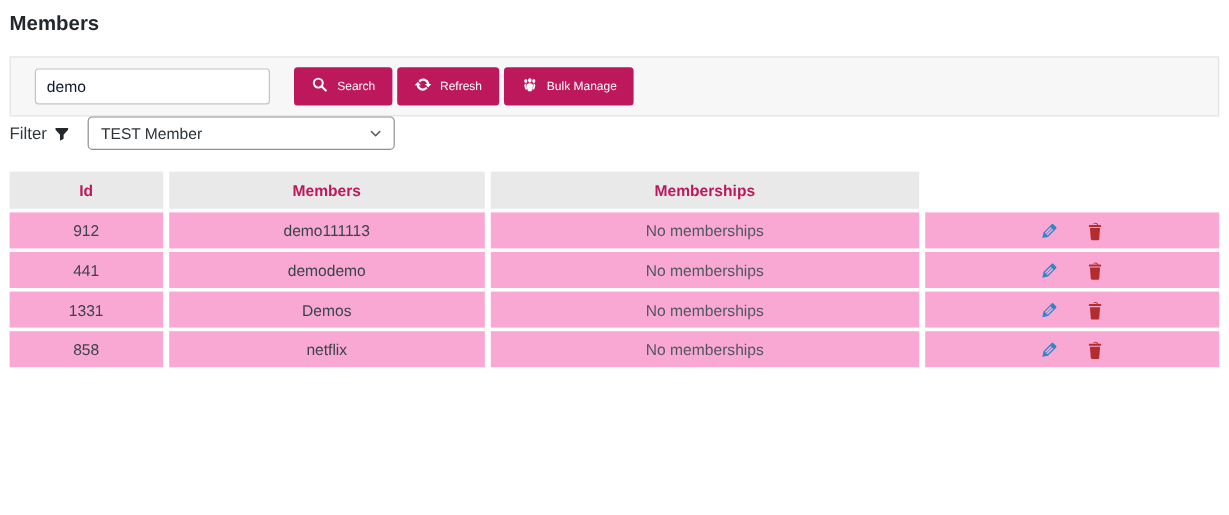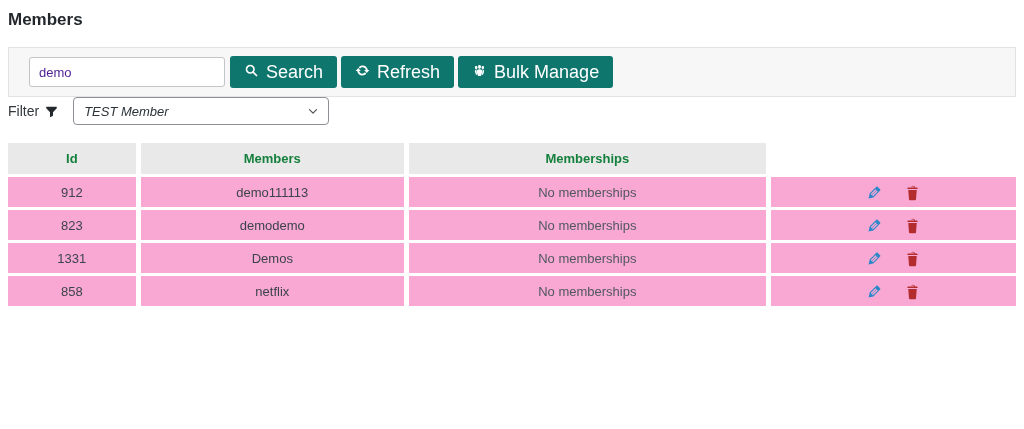--- a/index.html
+++ b/index.html
@@ -15,50 +15,50 @@
   .page-title { margin:0; font-size:17px; font-weight:600; color:#23282d; line-height:24px; }
 
   
   .toolbar {
     margin-top:15px; height:50px; width:1008px;
     background:#f7f7f7; border:1px solid #e3e3e3;
     display:flex; align-items:center; padding:0 20px;
   }
   .search-input {
     width:196px; height:30px; border:1px solid #c3c4c7; border-radius:3px;
-    padding:0 9px; font-size:13px; color:#4c1d95; background:#fff; outline:none;
-    font-family:inherit; margin-right:5px;
+    padding:0 9px; font-size:13px; color:#0f172a; background:#fff; outline:none;
+    font-family:inherit; margin-right:20px;
   }
   .btn {
     height:32px; border:none; border-radius:3px; cursor:pointer;
-    background:#0f766e; color:#ffffff; font-size:18px; font-weight:500;
+    background:#be185d; color:#ffffff; font-size:10px; font-weight:500;
     font-family:inherit; display:inline-flex; align-items:center; gap:7px;
     padding:0 14px; margin-right:4px;
   }
   .btn svg { width:15px; height:15px; flex:0 0 auto; }
 
   
   .filter-row { display:flex; align-items:center; }
   .filter-label { font-size:14px; color:#32373c; margin-right:5px; }
   .funnel { width:15px; height:15px; margin-right:14px; }
   .select-wrap { position:relative; display:inline-block; }
   .filter-select {
     width:256px; height:28px; border:1px solid #8c8f94; border-radius:4px;
     background:#ffffff; color:#2c3338; font-size:13px; font-family:inherit;
-    padding:0 28px 0 10px; appearance:none; -webkit-appearance:none; outline:none;font-style:italic;
+    padding:0 28px 0 10px; appearance:none; -webkit-appearance:none; outline:none;
   }
   .chev { position:absolute; right:9px; top:7px; width:14px; height:14px; pointer-events:none; }
 
   
   table.members {
     border-collapse:separate; border-spacing:5px 3px;
     margin:15px 0 0 -5px; table-layout:fixed; width:1018px;
   }
   th, td { height:30px; text-align:center; vertical-align:middle; padding:0 6px; }
-  thead th { background:#e9e9e9; font-size:13px; font-weight:bold; color:#15803d; height:31px; }
+  thead th { background:#e9e9e9; font-size:13px; font-weight:bold; color:#be185d; height:31px; }
   thead th.actions-h { background:transparent; }
   tbody td { background:#f9a8d4; font-size:13px; color:#3c434a; }
   td.c-mem { color:#50575e; }
   .col-id { width:127px; } .col-user { width:262px; } .col-mem { width:355px; } .col-act { width:244px; }
   .act-icon { display:inline-block; width:17px; height:17px; cursor:pointer; vertical-align:middle; }
   .act-icon + .act-icon { margin-left:17px; }
   .act-icon svg { width:17px; height:17px; display:block; }
 </style>
 </head>
 <body>
@@ -128,21 +128,21 @@
         <td class="c-act">
           <span class="act-icon"><svg viewBox="0 0 20 20">
                 <path fill="#2e87c9" d="M13.89 3.39l2.71 2.72c.46.46.42 1.24.03 1.64l-8.01 8.02-5.56 1.16 1.16-5.58s7.6-7.63 7.99-8.03c.39-.39 1.22-.39 1.68.07zm-2.73 2.79l-5.59 5.61 1.11 1.11 5.54-5.65-1.06-1.07zm-2.97 8.23l5.58-5.6-1.07-1.08-5.59 5.6 1.08 1.08z"></path>
               </svg></span>
           <span class="act-icon"><svg viewBox="0 0 20 20">
                 <path fill="#b32d2e" d="M12 4h3c.6 0 1 .4 1 1v1H4V5c0-.6.4-1 1-1h3c.2-1.1 1.3-2 2.5-2s2.3.9 2.5 2zM8 4h4c-.2-.6-1-1-2-1s-1.8.4-2 1zM5 7h10l-.9 11.1c0 .5-.5.9-1 .9H6.9c-.5 0-1-.4-1-.9L5 7z"></path>
               </svg></span>
         </td>
       </tr>
       <tr>
-        <td class="c-id">823</td>
+        <td class="c-id">441</td>
         <td class="c-user">demodemo</td>
         <td class="c-mem">No memberships</td>
         <td class="c-act">
           <span class="act-icon"><svg viewBox="0 0 20 20">
                 <path fill="#2e87c9" d="M13.89 3.39l2.71 2.72c.46.46.42 1.24.03 1.64l-8.01 8.02-5.56 1.16 1.16-5.58s7.6-7.63 7.99-8.03c.39-.39 1.22-.39 1.68.07zm-2.73 2.79l-5.59 5.61 1.11 1.11 5.54-5.65-1.06-1.07zm-2.97 8.23l5.58-5.6-1.07-1.08-5.59 5.6 1.08 1.08z"></path>
               </svg></span>
           <span class="act-icon"><svg viewBox="0 0 20 20">
                 <path fill="#b32d2e" d="M12 4h3c.6 0 1 .4 1 1v1H4V5c0-.6.4-1 1-1h3c.2-1.1 1.3-2 2.5-2s2.3.9 2.5 2zM8 4h4c-.2-.6-1-1-2-1s-1.8.4-2 1zM5 7h10l-.9 11.1c0 .5-.5.9-1 .9H6.9c-.5 0-1-.4-1-.9L5 7z"></path>
               </svg></span>
         </td>

